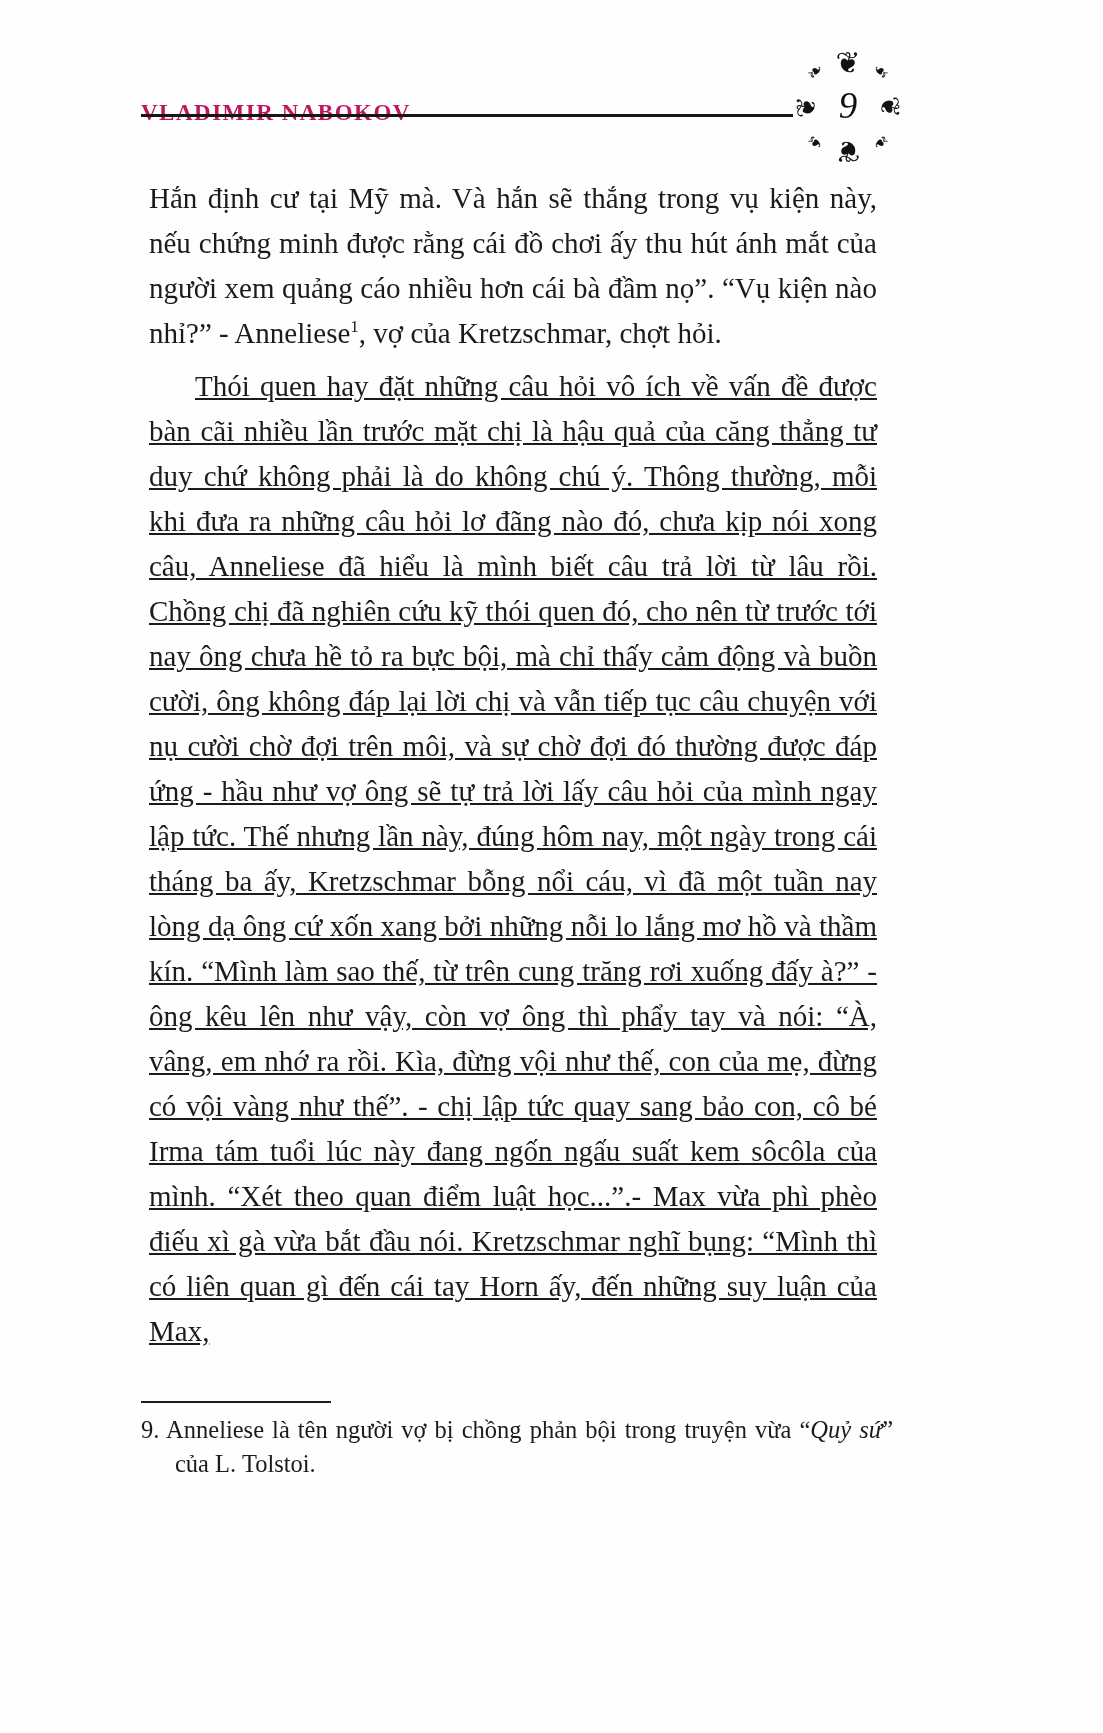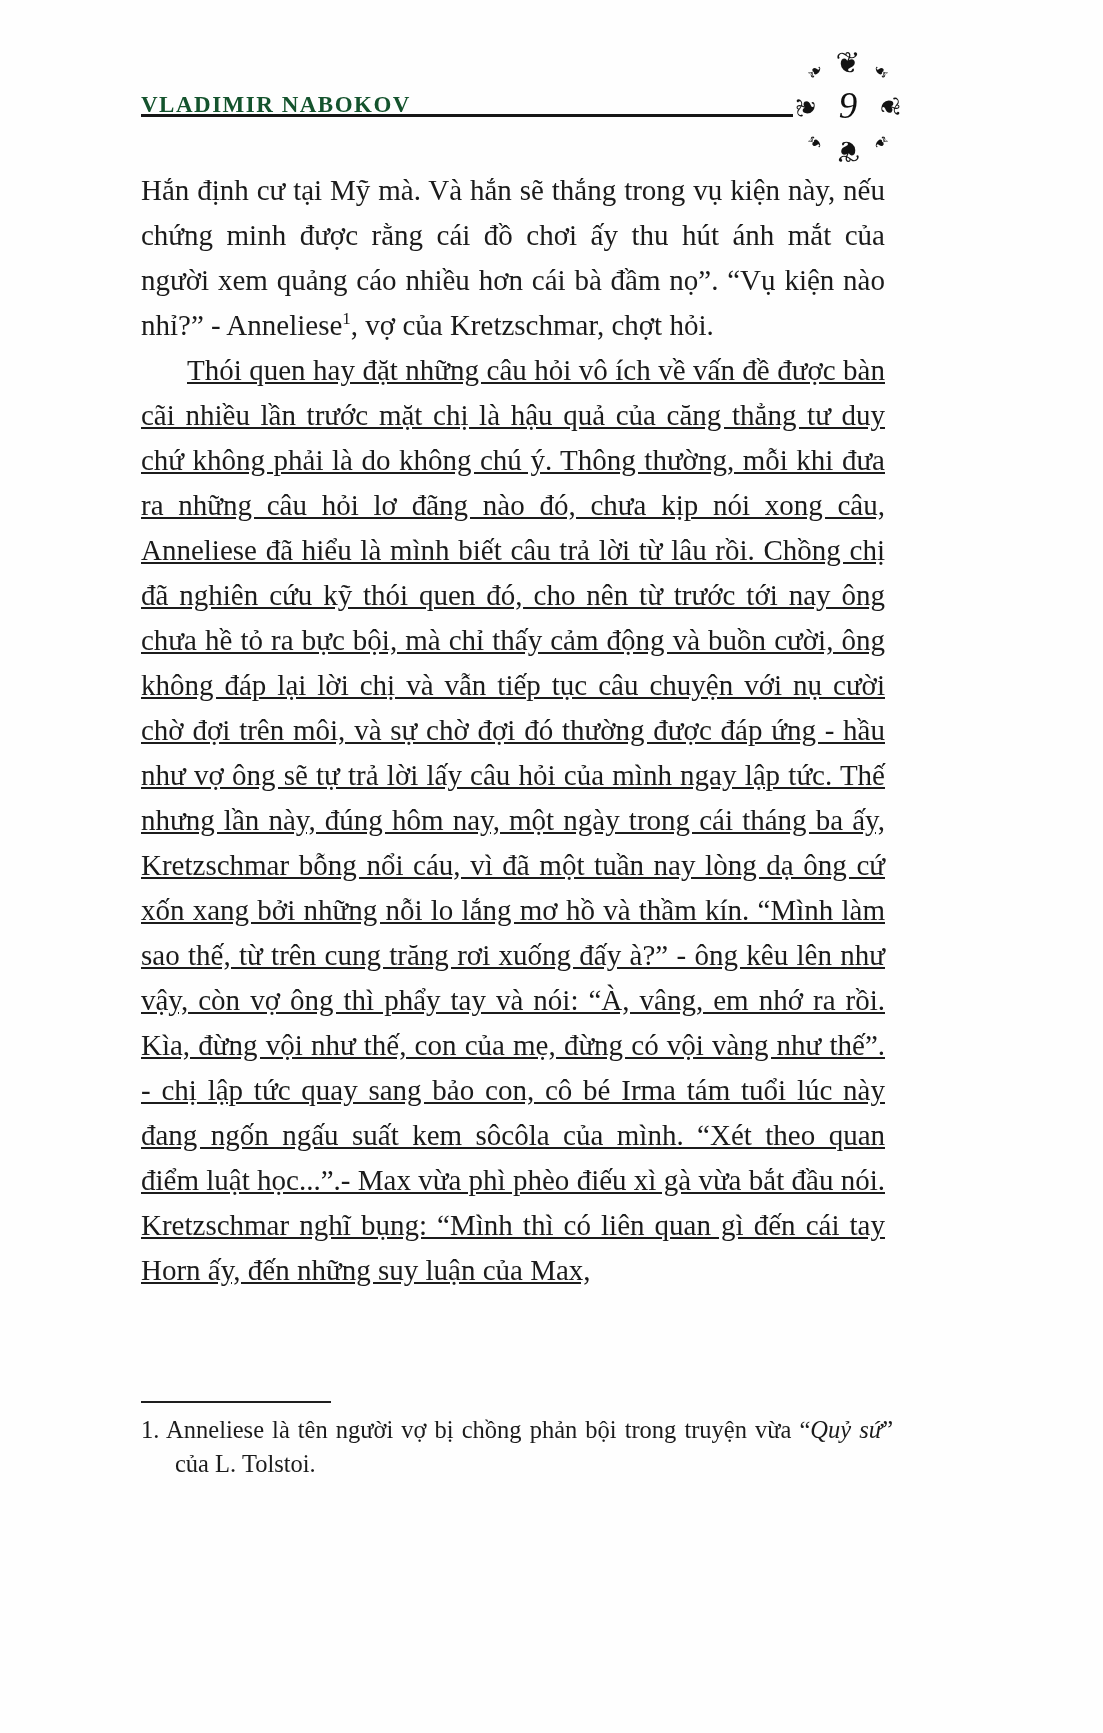--- a/index.html
+++ b/index.html
@@ -16,25 +16,25 @@
     overflow: hidden;
   }
   .page {
     position: absolute;
     inset: 0;
   }
   
   .author {
     position: absolute;
     left: 141px;
-    top: 92px;
+    top: 100px;
     font-size: 23px;
     font-weight: bold;
     letter-spacing: 1.5px;
-    color: #14532d;
+    color: #be185d;
     white-space: nowrap;
   }
   .header-rule {
     position: absolute;
     left: 141px;
     top: 114px;
     width: 652px;
     height: 3px;
     background: #161616;
   }
@@ -72,21 +72,21 @@
     color: #101010;
   }
   
   .text-block {
     position: absolute;
     left: 141px;
     top: 168px;
     width: 744px;
   }
   .para {
-    margin: 0;
+    margin: 8px;
     font-size: 29px;
     line-height: 45px;
     text-align: justify;
     color: #1b1b1b;
   }
   .para.indent {
     text-indent: 46px;
     text-decoration: underline;
   }
   sup.fn-ref {
@@ -143,16 +143,16 @@
     <span class="page-num">9</span>
   </div>
 
   <main class="text-block">
     <p class="para"><span>Hắn định cư tại Mỹ mà. Và hắn sẽ thắng trong vụ kiện này, nếu chứng minh được rằng cái đồ chơi ấy thu hút ánh mắt của người xem quảng cáo nhiều hơn cái bà đầm nọ”. “Vụ kiện nào nhỉ?” - Anneliese</span><sup class="fn-ref">1</sup><span>, vợ của Kretzschmar, chợt hỏi.</span></p>
     <p class="para indent">Thói quen hay đặt những câu hỏi vô ích về vấn đề được bàn cãi nhiều lần trước mặt chị là hậu quả của căng thẳng tư duy chứ không phải là do không chú ý. Thông thường, mỗi khi đưa ra những câu hỏi lơ đãng nào đó, chưa kịp nói xong câu, Anneliese đã hiểu là mình biết câu trả lời từ lâu rồi. Chồng chị đã nghiên cứu kỹ thói quen đó, cho nên từ trước tới nay ông chưa hề tỏ ra bực bội, mà chỉ thấy cảm động và buồn cười, ông không đáp lại lời chị và vẫn tiếp tục câu chuyện với nụ cười chờ đợi trên môi, và sự chờ đợi đó thường được đáp ứng - hầu như vợ ông sẽ tự trả lời lấy câu hỏi của mình ngay lập tức. Thế nhưng lần này, đúng hôm nay, một ngày trong cái tháng ba ấy, Kretzschmar bỗng nổi cáu, vì đã một tuần nay lòng dạ ông cứ xốn xang bởi những nỗi lo lắng mơ hồ và thầm kín. “Mình làm sao thế, từ trên cung trăng rơi xuống đấy à?” - ông kêu lên như vậy, còn vợ ông thì phẩy tay và nói: “À, vâng, em nhớ ra rồi. Kìa, đừng vội như thế, con của mẹ, đừng có vội vàng như thế”. - chị lập tức quay sang bảo con, cô bé Irma tám tuổi lúc này đang ngốn ngấu suất kem sôcôla của mình. “Xét theo quan điểm luật học...”.- Max vừa phì phèo điếu xì gà vừa bắt đầu nói. Kretzschmar nghĩ bụng: “Mình thì có liên quan gì đến cái tay Horn ấy, đến những suy luận của Max,</p>
   </main>
 
   <div class="footnote-rule"></div>
   <footer class="footnote-area">
-    <p class="footnote-text"><span>1. Anneliese là tên người vợ bị chồng phản bội trong truyện vừa “</span><i>Quỷ sứ</i><span>” của L. Tolstoi.</span></p>
+    <p class="footnote-text"><span>9. Anneliese là tên người vợ bị chồng phản bội trong truyện vừa “</span><i>Quỷ sứ</i><span>” của L. Tolstoi.</span></p>
   </footer>
 
 </div>
 
 </body></html>

